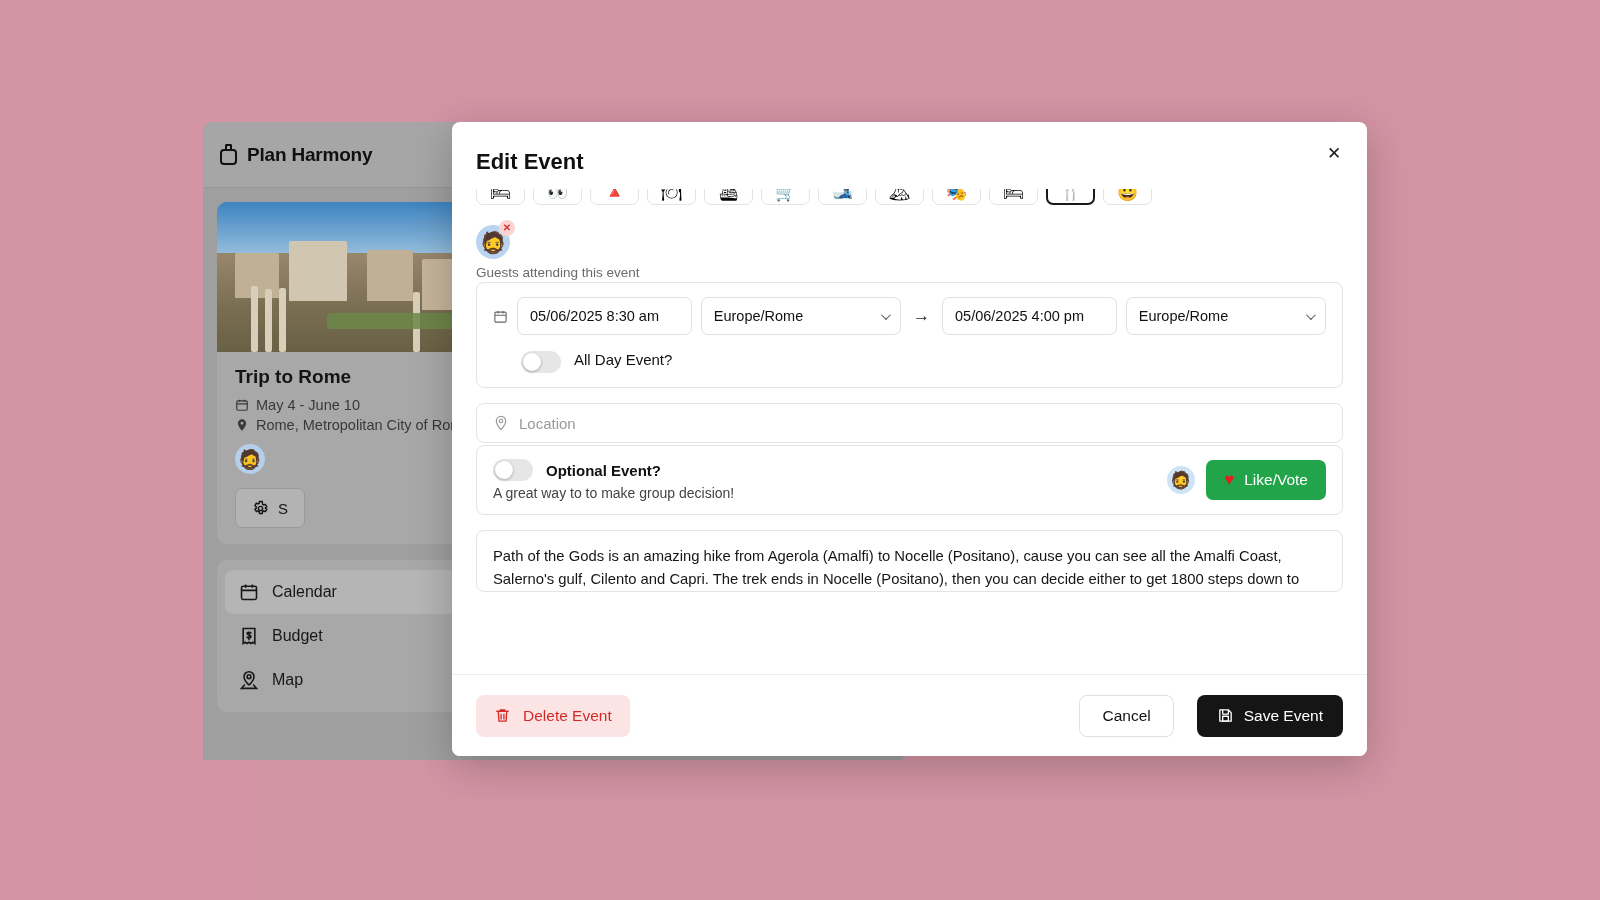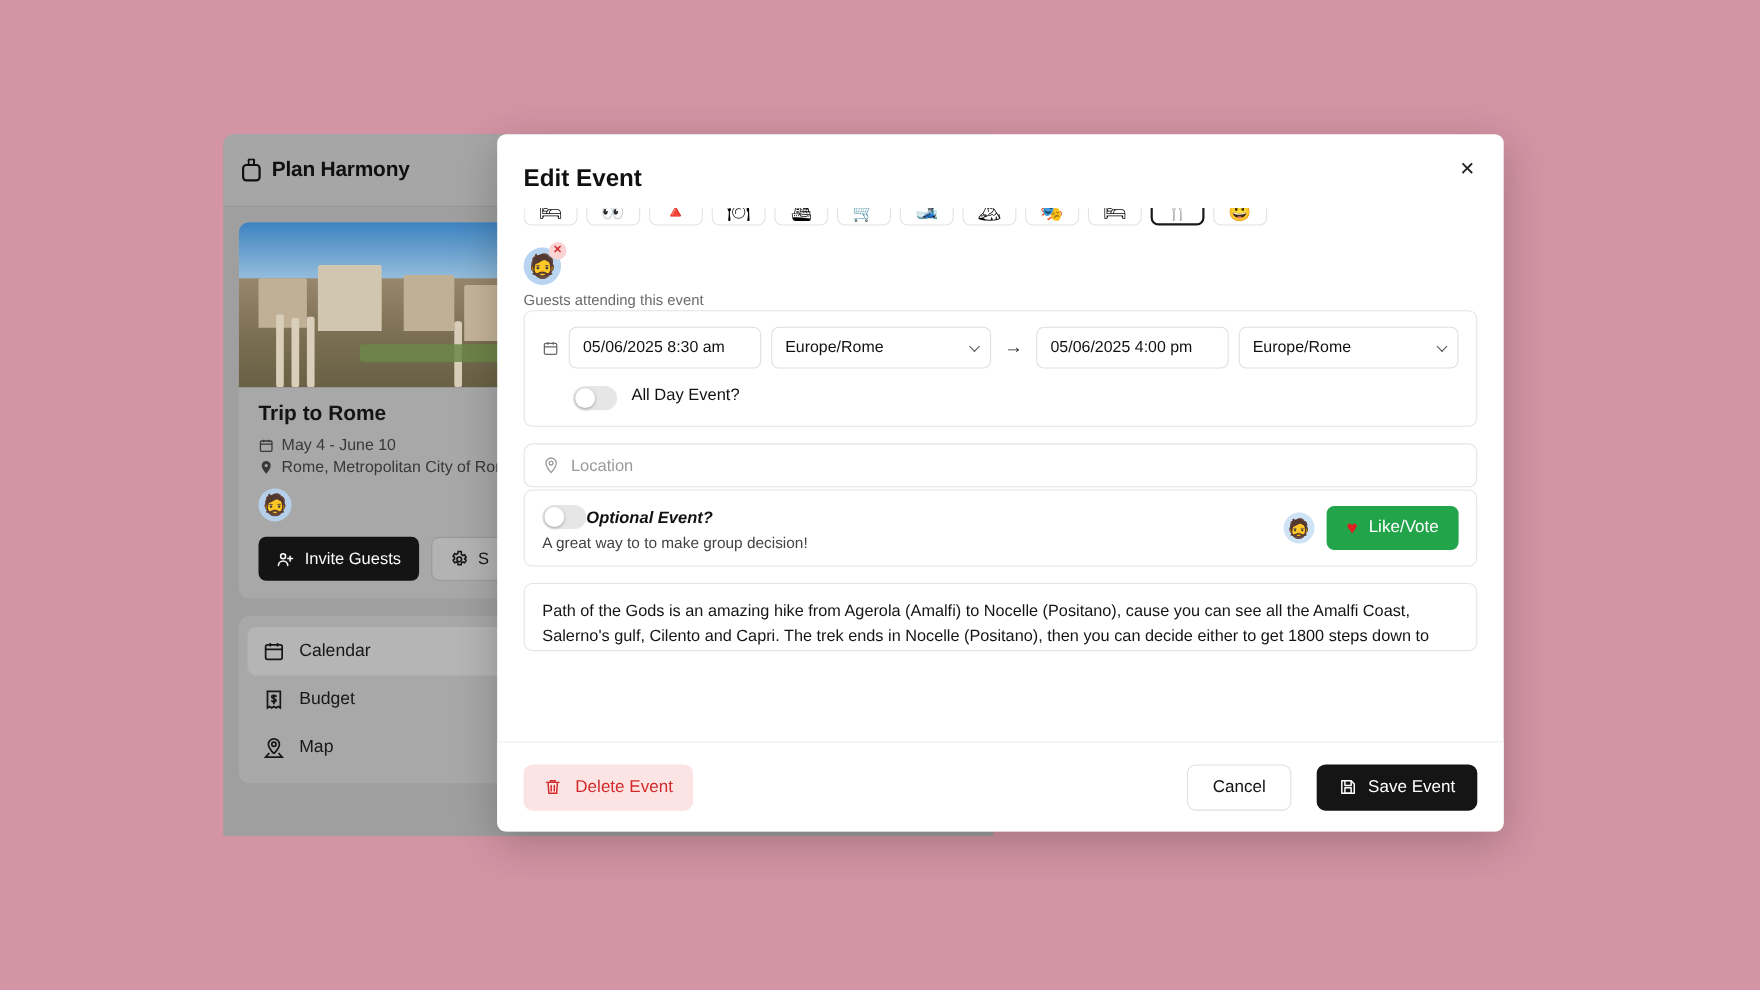--- a/index.html
+++ b/index.html
@@ -256,21 +256,21 @@
     display: flex; align-items: center; gap: 10px;
     padding: 0 16px; font-size: 15px; color: #9a9a9a;
     cursor: text;
   }
 
   #optional-panel {
     display: flex; align-items: center; justify-content: space-between;
     padding: 13px 16px;
   }
   #optional-left { display: flex; flex-direction: column; gap: 4px; }
-  #optional-toggle-row { display: flex; align-items: center; gap: 0; font-style: italic; }
+  #optional-toggle-row { display: flex; align-items: center; gap: 13px; }
   #optional-label { font-size: 15px; font-weight: bold; color: #111; }
   #optional-sub { font-size: 14px; color: #444; }
   #optional-right { display: flex; align-items: center; gap: 11px; }
   #vote-avatar {
     width: 28px; height: 28px; border-radius: 50%;
     background: #cfe3f7;
     display: flex; align-items: center; justify-content: center;
     font-size: 17px; line-height: 1;
   }
   #like-vote-btn {
@@ -365,30 +365,20 @@
       <div class="trip-meta">
         <span class="ico">
           <svg width="14" height="14" viewBox="0 0 24 24" fill="#3a3a3a">
             <path d="M12 2C8.1 2 5 5.1 5 9c0 5.3 7 13 7 13s7-7.7 7-13c0-3.9-3.1-7-7-7zm0 9.5A2.5 2.5 0 1 1 12 6.5a2.5 2.5 0 0 1 0 5z"></path>
           </svg>
         </span>
         <span>Rome, Metropolitan City of Rom</span>
       </div>
       <div id="trip-avatar">🧔</div>
       <div id="trip-actions">
-        <button id="invite-guests-btn">
-          <span class="ico">
-            <svg width="17" height="17" viewBox="0 0 24 24" fill="none" stroke="#fff" stroke-width="2" stroke-linecap="round">
-              <circle cx="9" cy="8" r="3.2"></circle>
-                <path d="M3 20c0-3.3 2.7-6 6-6s6 2.7 6 6"></path>
-                <path d="M18 8v6M15 11h6"></path>
-            </svg>
-          </span>
-          <span>Invite Guests</span>
-        </button>
         <button id="settings-btn">
           <span class="ico">
             <svg width="17" height="17" viewBox="0 0 24 24" fill="none" stroke="#151515" stroke-width="2">
               <circle cx="12" cy="12" r="3"></circle>
               <path d="M19 12a7 7 0 0 0-.1-1l2-1.5-2-3.4-2.3 1a7 7 0 0 0-1.7-1L14.5 2h-4l-.4 2.6a7 7 0 0 0-1.7 1l-2.3-1-2 3.4L6 9.5a7 7 0 0 0 0 2L4.1 13l2 3.4 2.3-1a7 7 0 0 0 1.7 1l.4 2.6h4l.4-2.6a7 7 0 0 0 1.7-1l2.3 1 2-3.4-2-1.5c.1-.3.1-.7.1-1z"></path>
             </svg>
           </span>
           <span>S</span>
         </button>
       </div>

